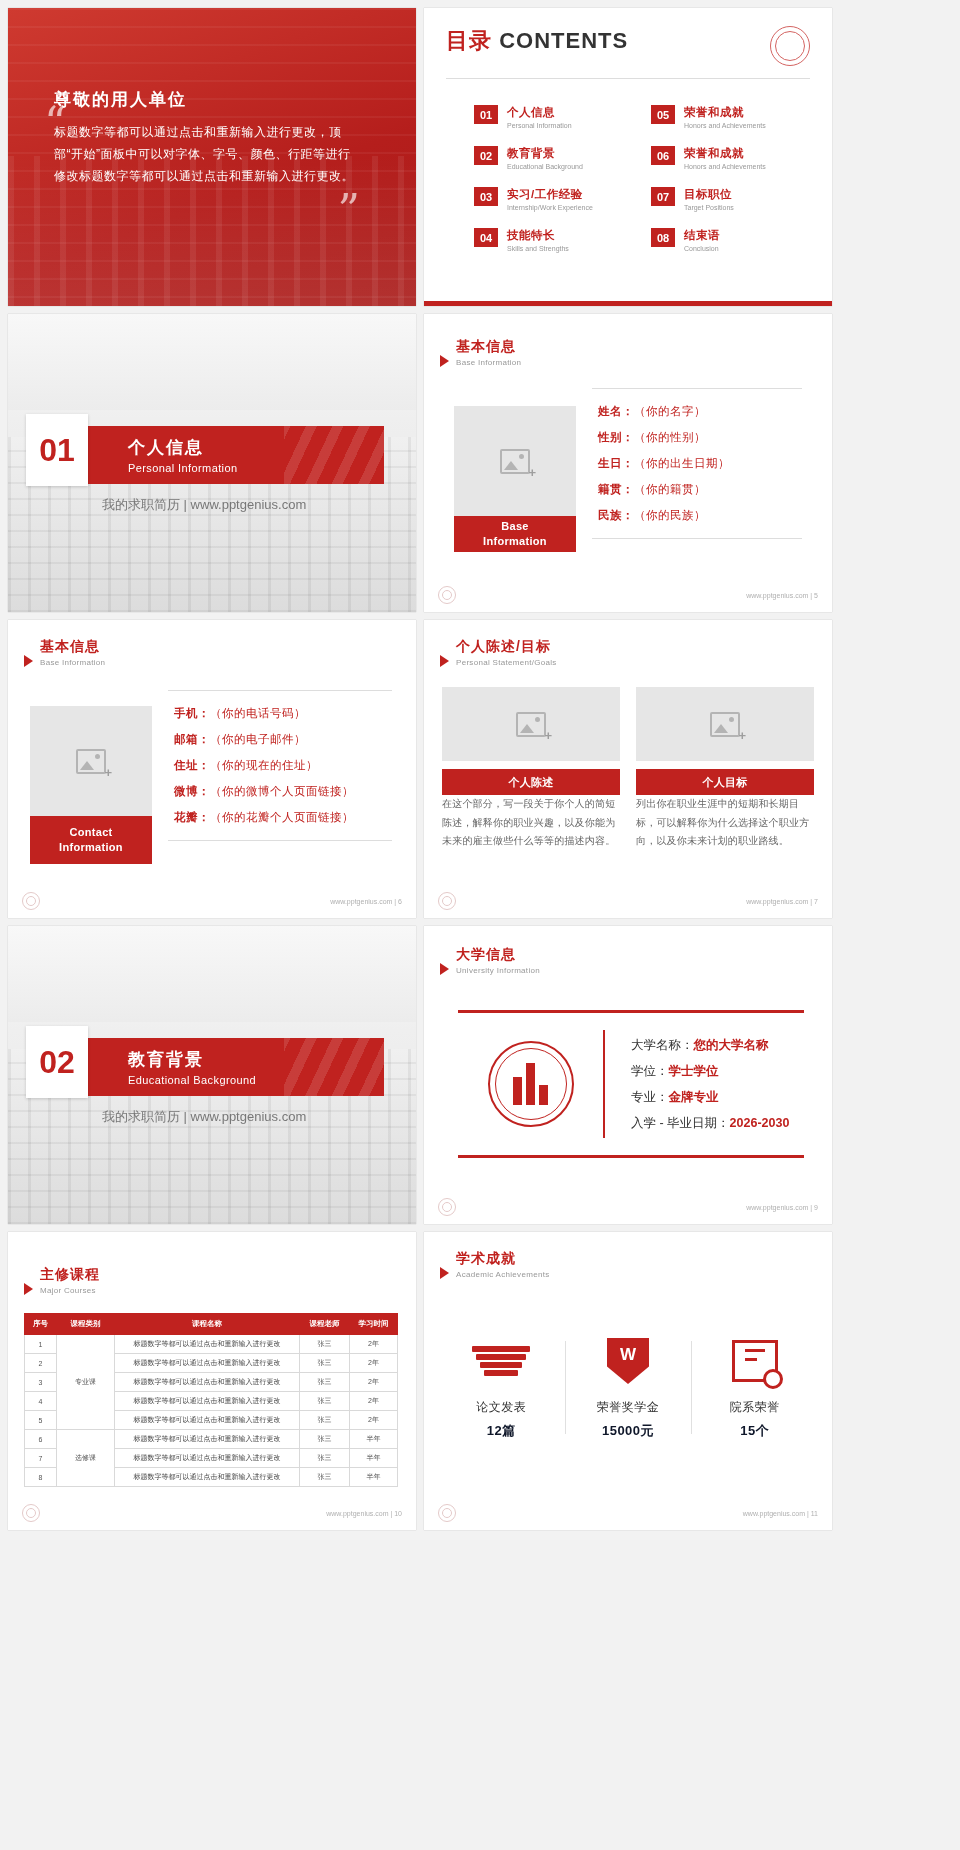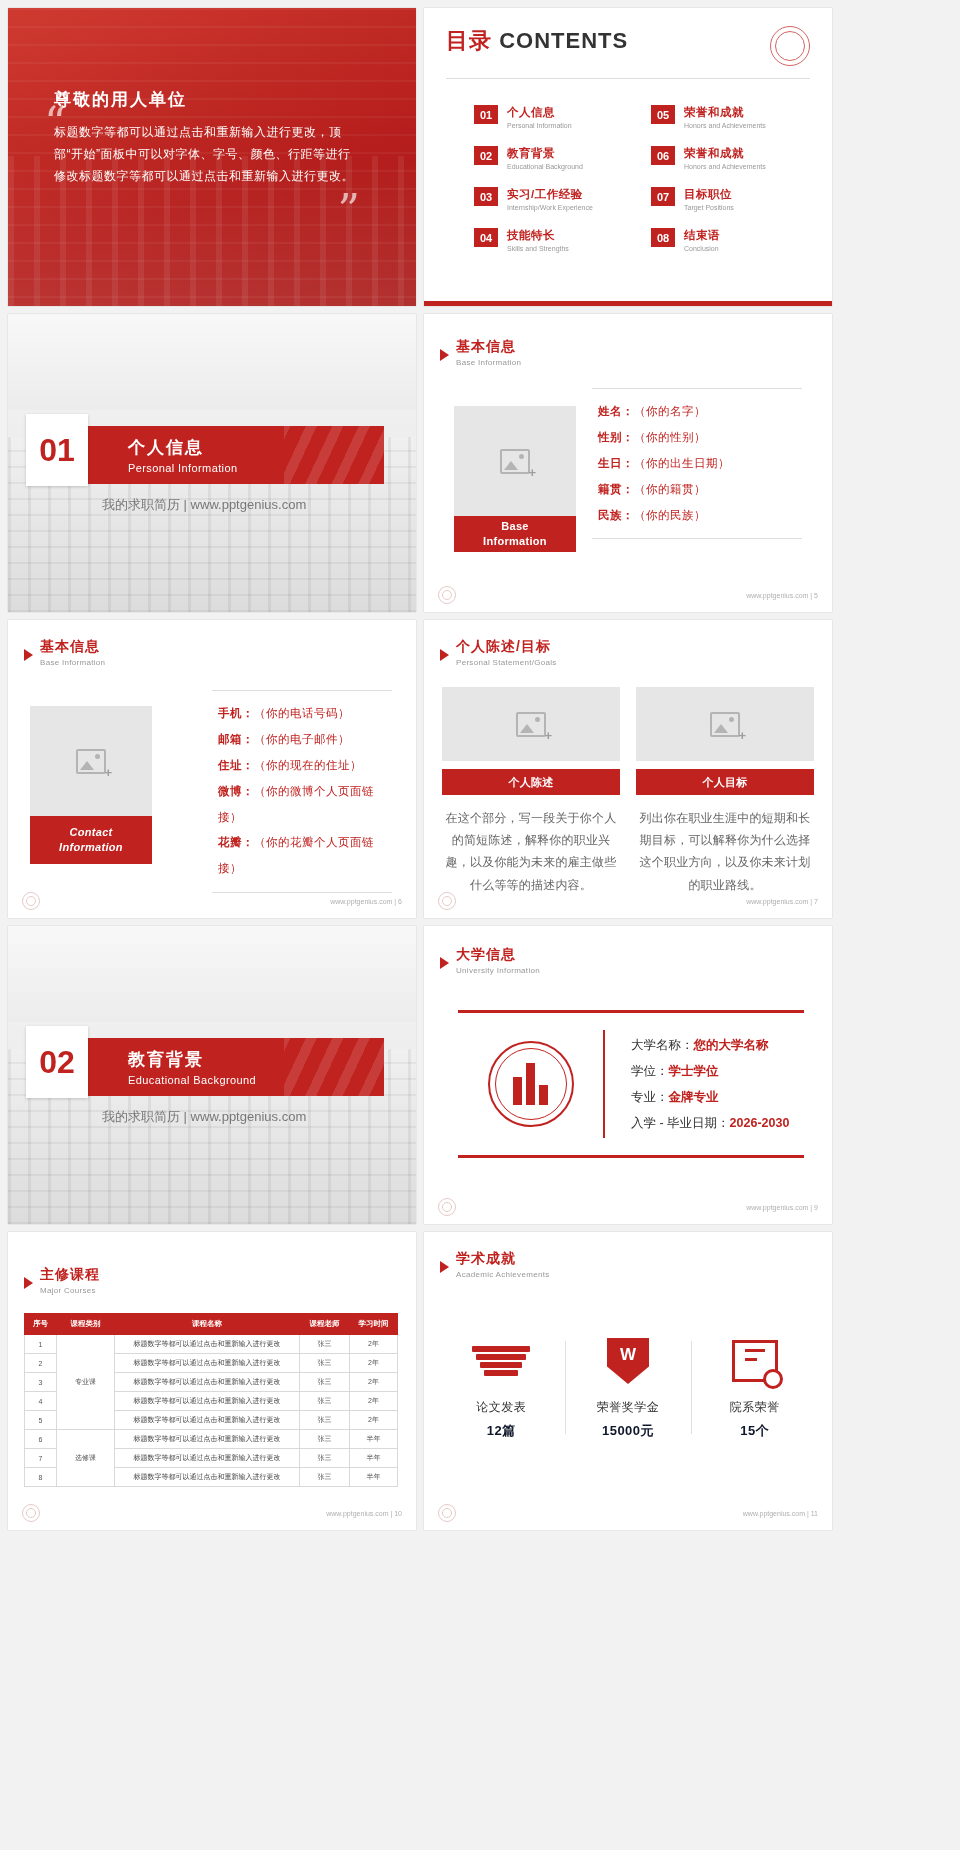--- a/index.html
+++ b/index.html
@@ -20,21 +20,21 @@
     position: relative;
     overflow: hidden;
     height: 298px;
     box-shadow: 0 0 1px rgba(0,0,0,0.25);
   }
   
   .red { color: #c0221f; }
 
   .sec-head {
     display: flex;
-    align-items: center;
+    align-items: flex-end;
     gap: 7px;
     margin: 24px 0 0 16px;
   }
   .tri {
     width: 0; height: 0;
     border-top: 6px solid transparent;
     border-bottom: 6px solid transparent;
     border-left: 9px solid #c0221f;
     margin-top: 5px;
   }
@@ -215,21 +215,21 @@
     text-align: center;
     letter-spacing: .3px;
   }
   .kv-list { font-size: 11.5px; color: #c0221f; line-height: 2.25; letter-spacing: .5px; }
   .kv-list .k { font-weight: bold; }
 
   
   .two-col { display: grid; grid-template-columns: 1fr 1fr; gap: 16px; margin: 22px 18px 0; }
   .ps-photo { height: 74px; }
   .ps-label { height: 26px; margin-top: 8px; font-size: 11px; }
-  .ps-text { font-size: 12px; color: #666; line-height: 1.85; margin-top: 12px; letter-spacing: .2px; text-align: center; }
+  .ps-text { font-size: 10px; color: #666; line-height: 1.85; margin-top: 0; letter-spacing: .2px; }
 
   
   .uni-card {
     position: absolute;
     left: 34px; right: 28px; top: 84px; height: 148px;
     border-top: 3px solid #c0221f;
     border-bottom: 3px solid #c0221f;
     display: flex; align-items: center;
   }
   .uni-logo { width: 145px; display: flex; align-items: center; justify-content: center; }
@@ -450,27 +450,27 @@
 
     <div style="position:absolute;left:22px;top:86px;width:122px;">
       <div class="photo-box" style="height:110px;">
         <div class="img-icon">
           <div class="frame"></div>
             <div class="mtn"></div>
             <div class="sun"></div>
             <div class="plus">+</div>
         </div>
       </div>
-      <div class="label-red" style="height:48px;flex-direction:column;line-height:1.4;font-style:italic;">
+      <div class="label-red" style="height:48px;flex-direction:column;line-height:1.4;">
         <span>Contact</span>
         <span>Information</span>
       </div>
     </div>
 
-    <div style="position:absolute;left:160px;right:24px;top:70px;border-top:1px solid #ddd;border-bottom:1px solid #ddd;padding:10px 0 10px 6px;margin-left:44px;">
+    <div style="position:absolute;left:160px;right:24px;top:70px;border-top:1px solid #ddd;border-bottom:1px solid #ddd;padding:10px 0 10px 6px;">
       <div class="kv-list">
         <div><span class="k">手机：</span><span>（你的电话号码）</span></div>
         <div><span class="k">邮箱：</span><span>（你的电子邮件）</span></div>
         <div><span class="k">住址：</span><span>（你的现在的住址）</span></div>
         <div><span class="k">微博：</span><span>（你的微博个人页面链接）</span></div>
         <div><span class="k">花瓣：</span><span>（你的花瓣个人页面链接）</span></div>
       </div>
     </div>
 
     <div class="footer">

